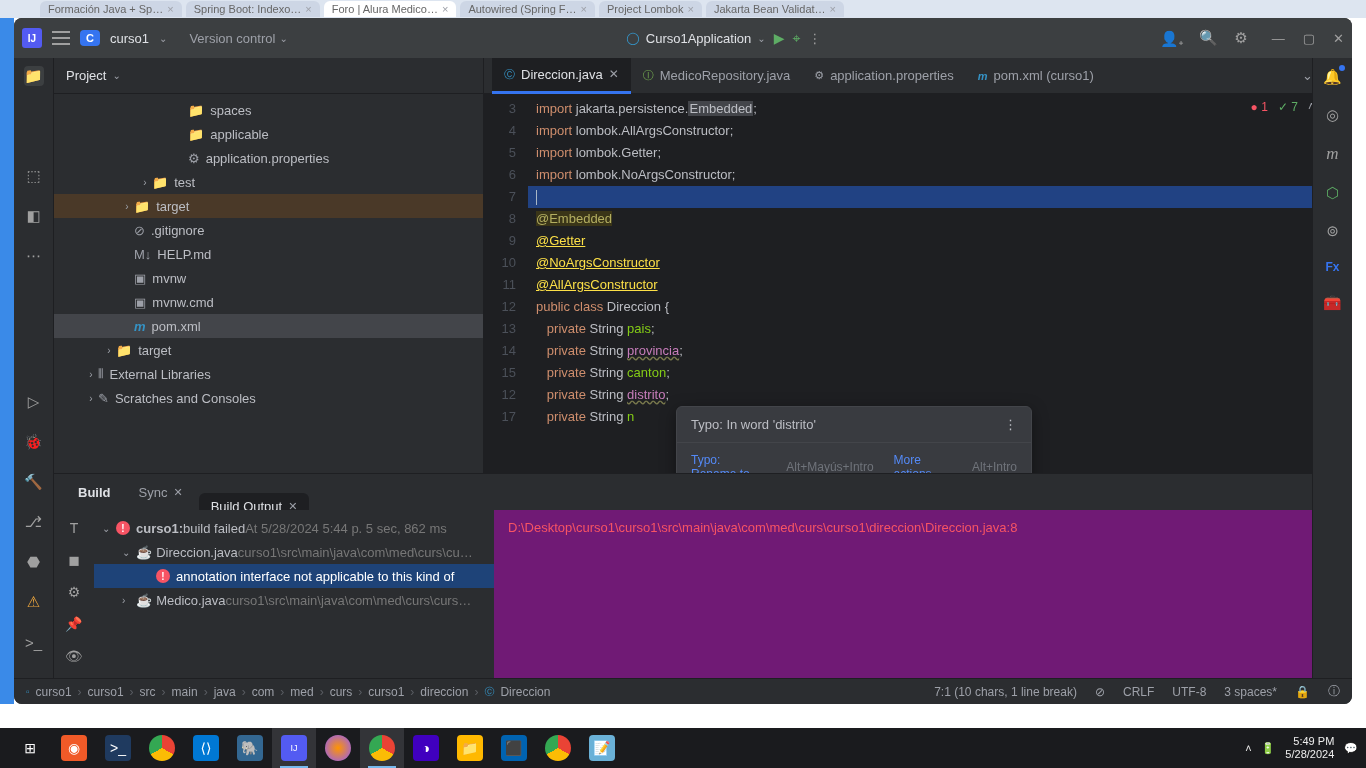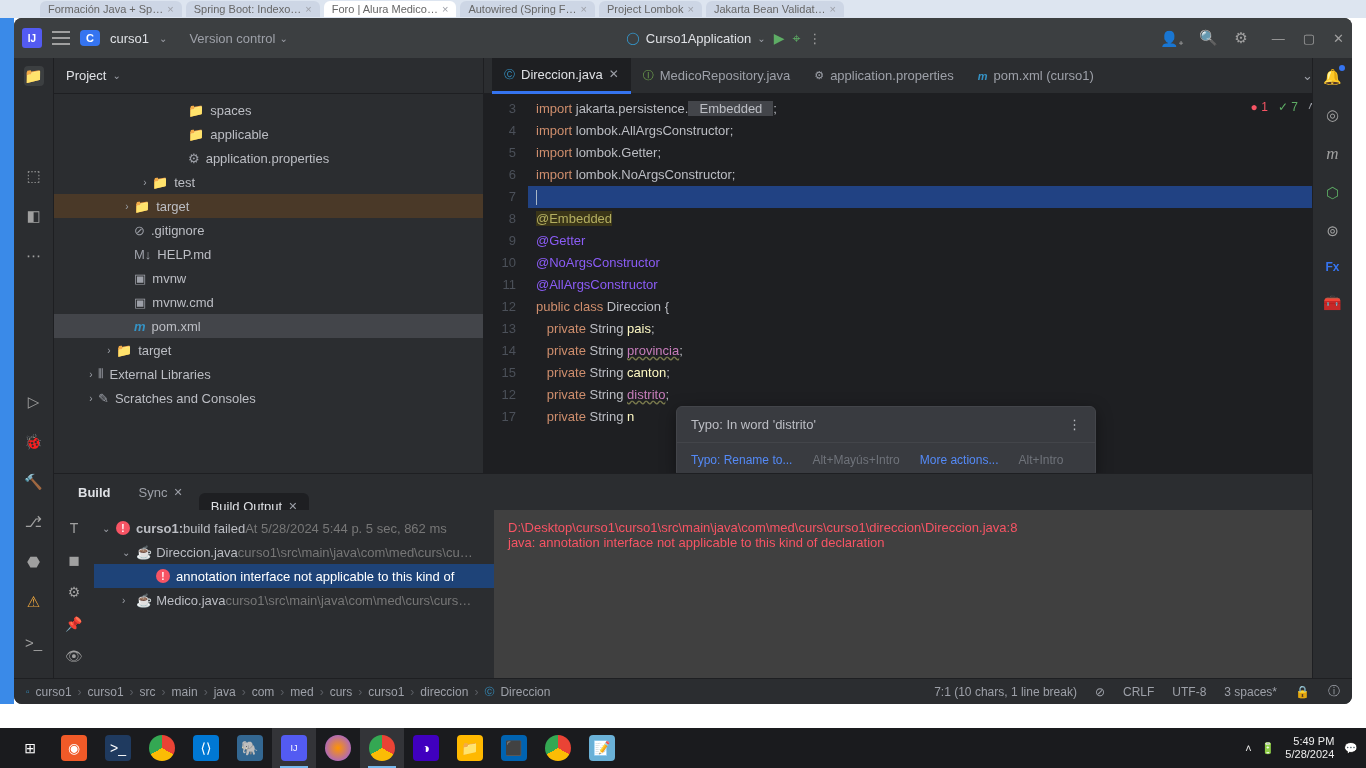--- a/index.html
+++ b/index.html
@@ -66,26 +66,26 @@
 .etab-spacer { flex: 1; }
 .etab-ctrl { color: #9da0a8; cursor: pointer; padding: 0 6px; }
 
 .code-area { flex: 1; display: flex; font-family: "JetBrains Mono", Consolas, monospace; font-size: 13px; position: relative; overflow: hidden; }
 .gutter-nums { width: 44px; background: #1e1f22; text-align: right; padding-right: 12px; color: #4b5059; padding-top: 4px; line-height: 22px; }
 .code-lines { flex: 1; padding-top: 4px; line-height: 22px; white-space: pre; position: relative; }
 .code-lines .line { padding-left: 8px; position: relative; }
 .line.sel-line { background: #214283; }
 .kw { color: #cf8e6d; }
 .cls { color: #bcbec4; }
-.ann { color: #8b5cf6; }
+.ann { color: #fde047; text-decoration: underline; }
 .ann-hl { color: #b3ae60; background: #3a3518; }
-.field { color: #fef9c3; }
+.field { color: #84cc16; }
 .field-u { color: #c77dbb; text-decoration: underline wavy #7a7a4d; text-decoration-skip-ink: none; }
 .type { color: #bcbec4; }
-.hl-box { background: #43454a; padding: 0 11px; }
+.hl-box { background: #43454a; padding: 0 1px; }
 .cursor-bar { display: inline-block; width: 1px; height: 15px; background: #a9b7c6; vertical-align: middle; }
 
 .inspection { position: absolute; top: 6px; right: 20px; display: flex; gap: 10px; font-size: 12px; align-items: center; }
 .insp-err { color: #f75464; }
 .insp-warn { color: #5ead65; }
 .insp-nav { color: #9da0a8; cursor: pointer; }
 
 .error-stripe { position: absolute; right: 0; top: 0; width: 12px; height: 100%; }
 .stripe-mark { position: absolute; right: 2px; width: 8px; height: 3px; }
 
@@ -104,21 +104,21 @@
 .build-content { flex: 1; display: flex; overflow: hidden; }
 .build-side { width: 40px; display: flex; flex-direction: column; align-items: center; gap: 16px; padding-top: 10px; color: #a0a0a0; }
 .bs-icon { cursor: pointer; font-size: 14px; }
 .build-tree { width: 400px; background: #2b2d30; font-size: 13px; padding-top: 6px; overflow: hidden; }
 .bt-row { height: 24px; display: flex; align-items: center; padding-left: 8px; white-space: nowrap; cursor: pointer; }
 .bt-row.sel { background: #1e4378; color: #fff; }
 .bt-arrow { width: 14px; font-size: 10px; color: #9da0a8; }
 .bt-err-icon { width: 14px; height: 14px; background: #f75464; color: #fff; border-radius: 50%; font-size: 10px; display: inline-flex; align-items: center; justify-content: center; margin-right: 6px; font-weight: bold; }
 .bt-java-icon { color: #b07d3c; margin-right: 4px; }
 .bt-gray { color: #777; }
-.build-output { flex: 1; background: #404040; padding: 10px 14px; font-family: Consolas, monospace; font-size: 13px; color: #bcbec4; position: relative; }
+.build-output { flex: 1; background: #701a75; padding: 10px 14px; font-family: Consolas, monospace; font-size: 13px; color: #bcbec4; position: relative; }
 .bo-err { color: #f75464; }
 .bo-right-icons { position: absolute; right: 10px; top: 8px; display: flex; flex-direction: column; gap: 10px; color: #a0a0a0; }
 
 .statusbar { height: 26px; background: #2b2d30; border-top: 1px solid #1e1f22; display: flex; align-items: center; padding: 0 12px; font-size: 12px; color: #9da0a8; border-radius: 0 0 8px 8px; }
 .crumbs { display: flex; align-items: center; gap: 6px; flex: 1; }
 .crumb-sep { color: #5a5d63; }
 .crumb-ico { color: #3592c4; font-size: 10px; }
 .status-right { display: flex; gap: 18px; align-items: center; }
 
 .right-gutter { position: absolute; right: 0; top: 40px; width: 40px; height: 620px; background: #2b2d30; border-left: 1px solid #1e1f22; display: flex; flex-direction: column; align-items: center; padding-top: 10px; gap: 20px; }
@@ -364,21 +364,21 @@
               <span class="insp-nav">˅</span>
             </div>
 
             <div class="error-stripe">
               <div class="stripe-mark" style="top:8px;background:#3574f0"></div>
               <div class="stripe-mark" style="top:90px;background:#f75464"></div>
               <div class="stripe-mark" style="top:170px;background:#7a7a4d"></div>
               <div class="stripe-mark" style="top:210px;background:#7a7a4d"></div>
             </div>
 
-            <div class="hint-popup" style="left:192px; top:312px; width:420px;">
+            <div class="hint-popup" style="left:192px; top:312px; width:356px;">
               <div class="hint-head">
                 <span>Typo: In word 'distrito'</span>
                 <span>⋮</span>
               </div>
               <div class="hint-body">
                 <span class="hint-link">Typo: Rename to...</span>
                 <span class="hint-sc">Alt+Mayús+Intro</span>
                 <span class="hint-link">More actions...</span>
                 <span class="hint-sc">Alt+Intro</span>
               </div>
@@ -425,21 +425,20 @@
               <div class="bt-row">
                 <span style="width:20px;display:inline-block"></span>
                 <span class="bt-arrow">›</span>
                 <span class="bt-java-icon">☕</span>
                 <span>Medico.java</span> 
                 <span class="bt-gray">curso1\src\main\java\com\med\curs\curs…</span>
               </div>
             </div>
           <div class="build-output">
             <div class="bo-err">D:\Desktop\curso1\curso1\src\main\java\com\med\curs\curso1\direccion\Direccion.java:8</div>
-            <div class="bo-err">java: annotation interface not applicable to this kind of declaration</div>
             <div class="bo-right-icons">
               <span>↩</span>
               <span>⇥</span>
               <span>🗑</span>
             </div>
           </div>
         </div>
       </div>
     </div>
   </div>

